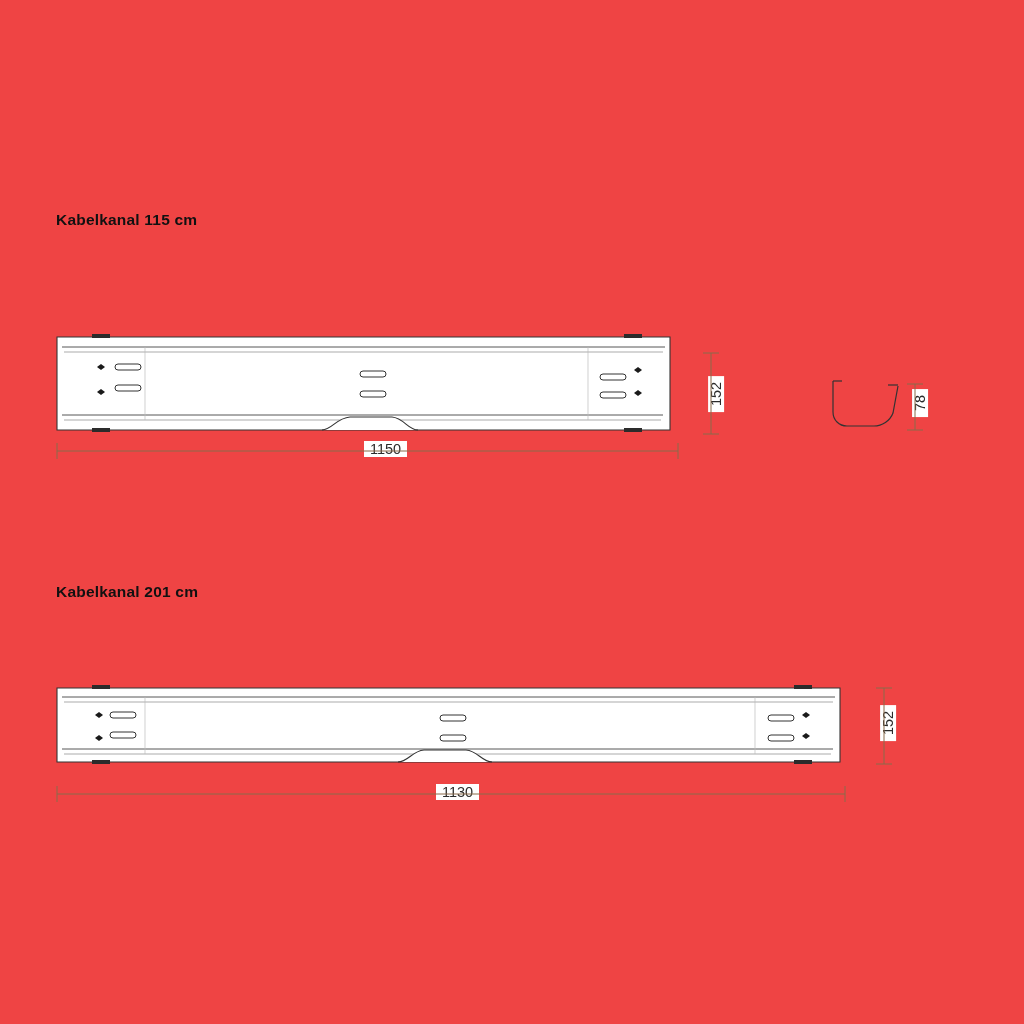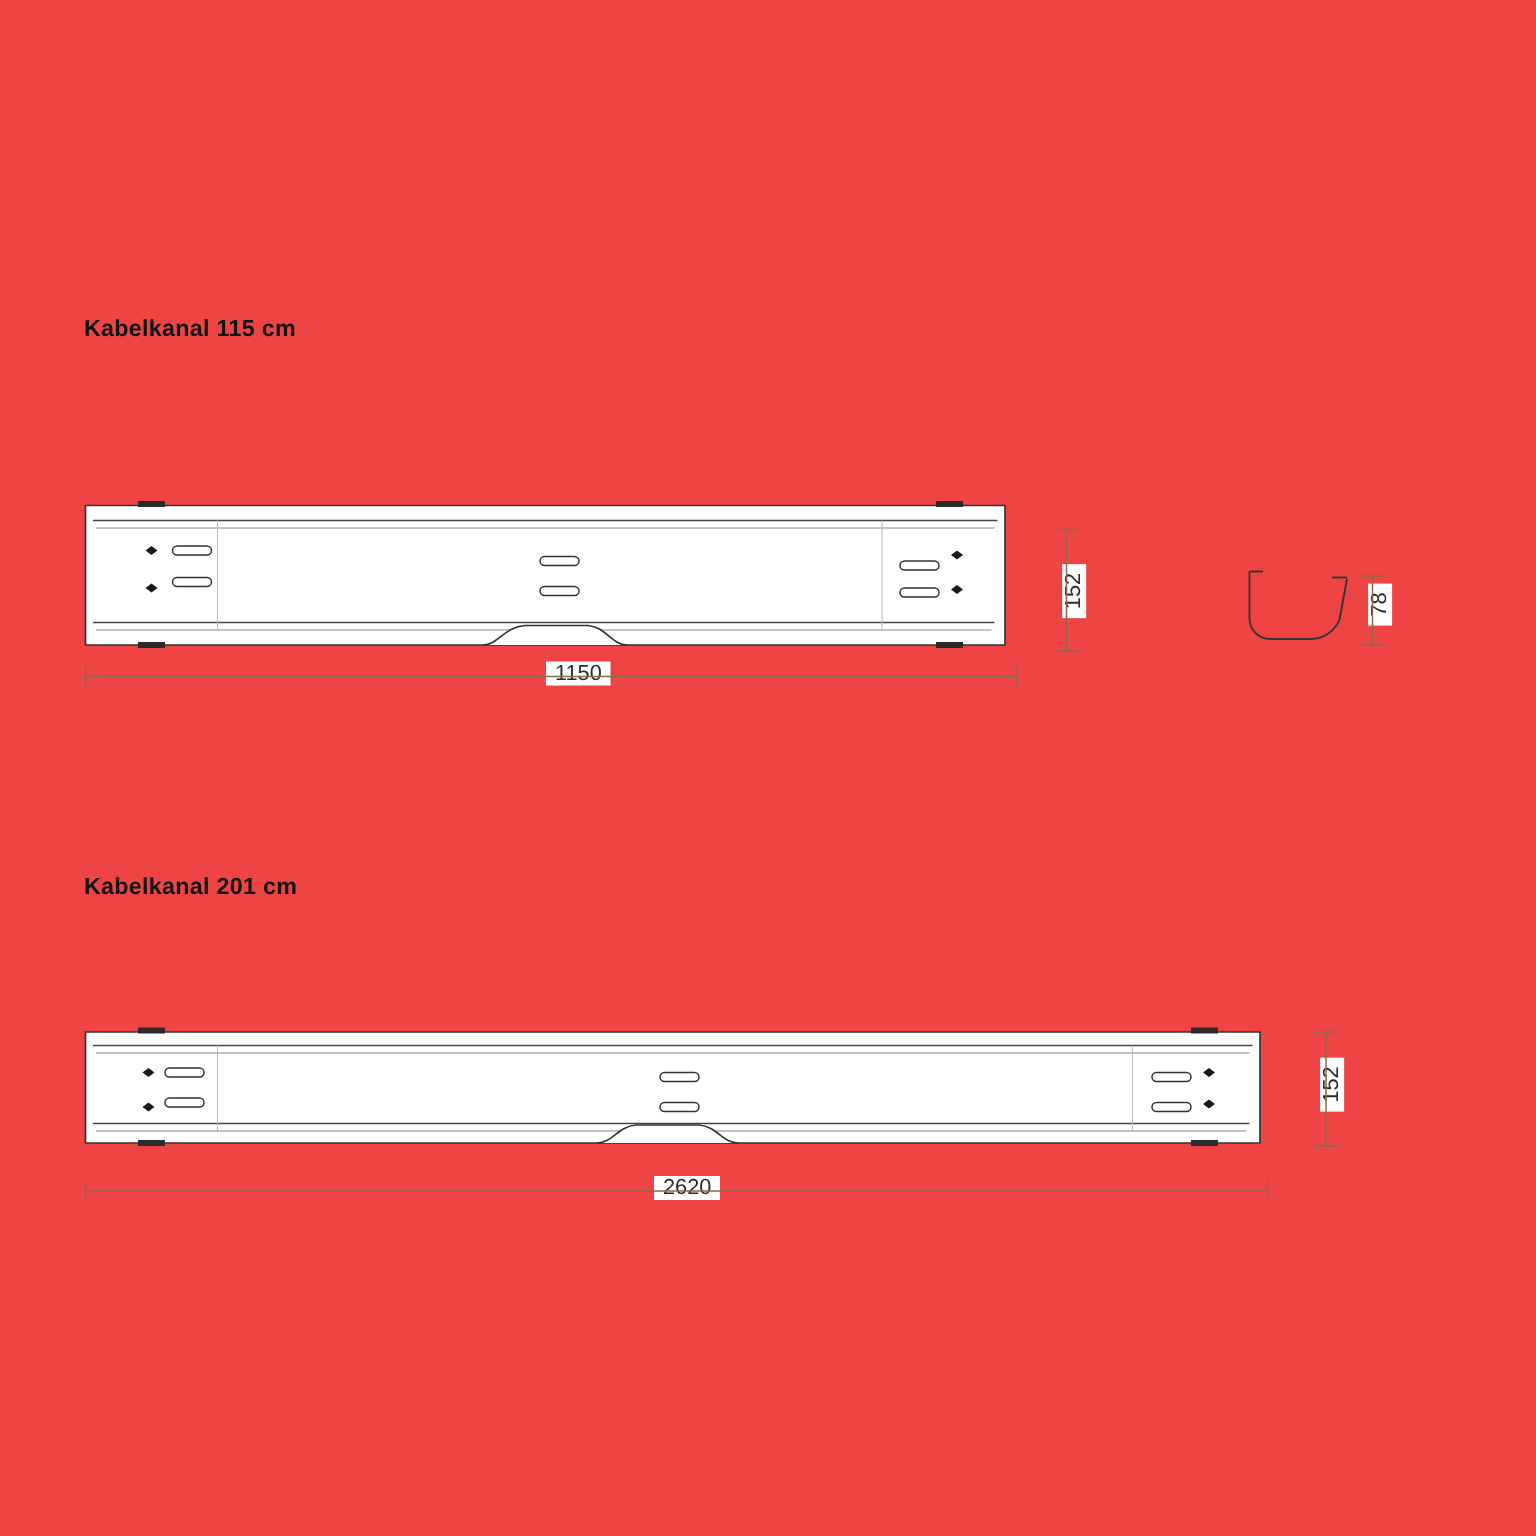--- a/index.html
+++ b/index.html
@@ -61,21 +61,21 @@
   <div class="title" id="title-115">Kabelkanal 115 cm</div>
 
   <div class="title" id="title-147">Kabelkanal 201 cm</div>
 
   <div class="dim-label" style="left:336px; top:441px;margin-left:28px;">1150</div>
 
   <div class="dim-label vert" style="left:698px; top:386px;">152</div>
 
   <div class="dim-label vert" style="left:906px; top:395px;">78</div>
 
-  <div class="dim-label" style="left:436px; top:784px;">2620</div>
+  <div class="dim-label" style="left:436px; top:784px;">1130</div>
 
   <div class="dim-label vert" style="left:870px; top:715px;">152</div>
 
   <svg class="canvas" viewBox="0 0 1024 1024">
 
     <g>
 
       <path d="M 57 337 L 670 337 L 670 430 L 57 430 Z" fill="#ffffff" stroke="#333333" stroke-width="1.1"></path>
 
       <path d="M 62 347 L 665 347" fill="none" stroke="#444444" stroke-width="0.9"></path>

